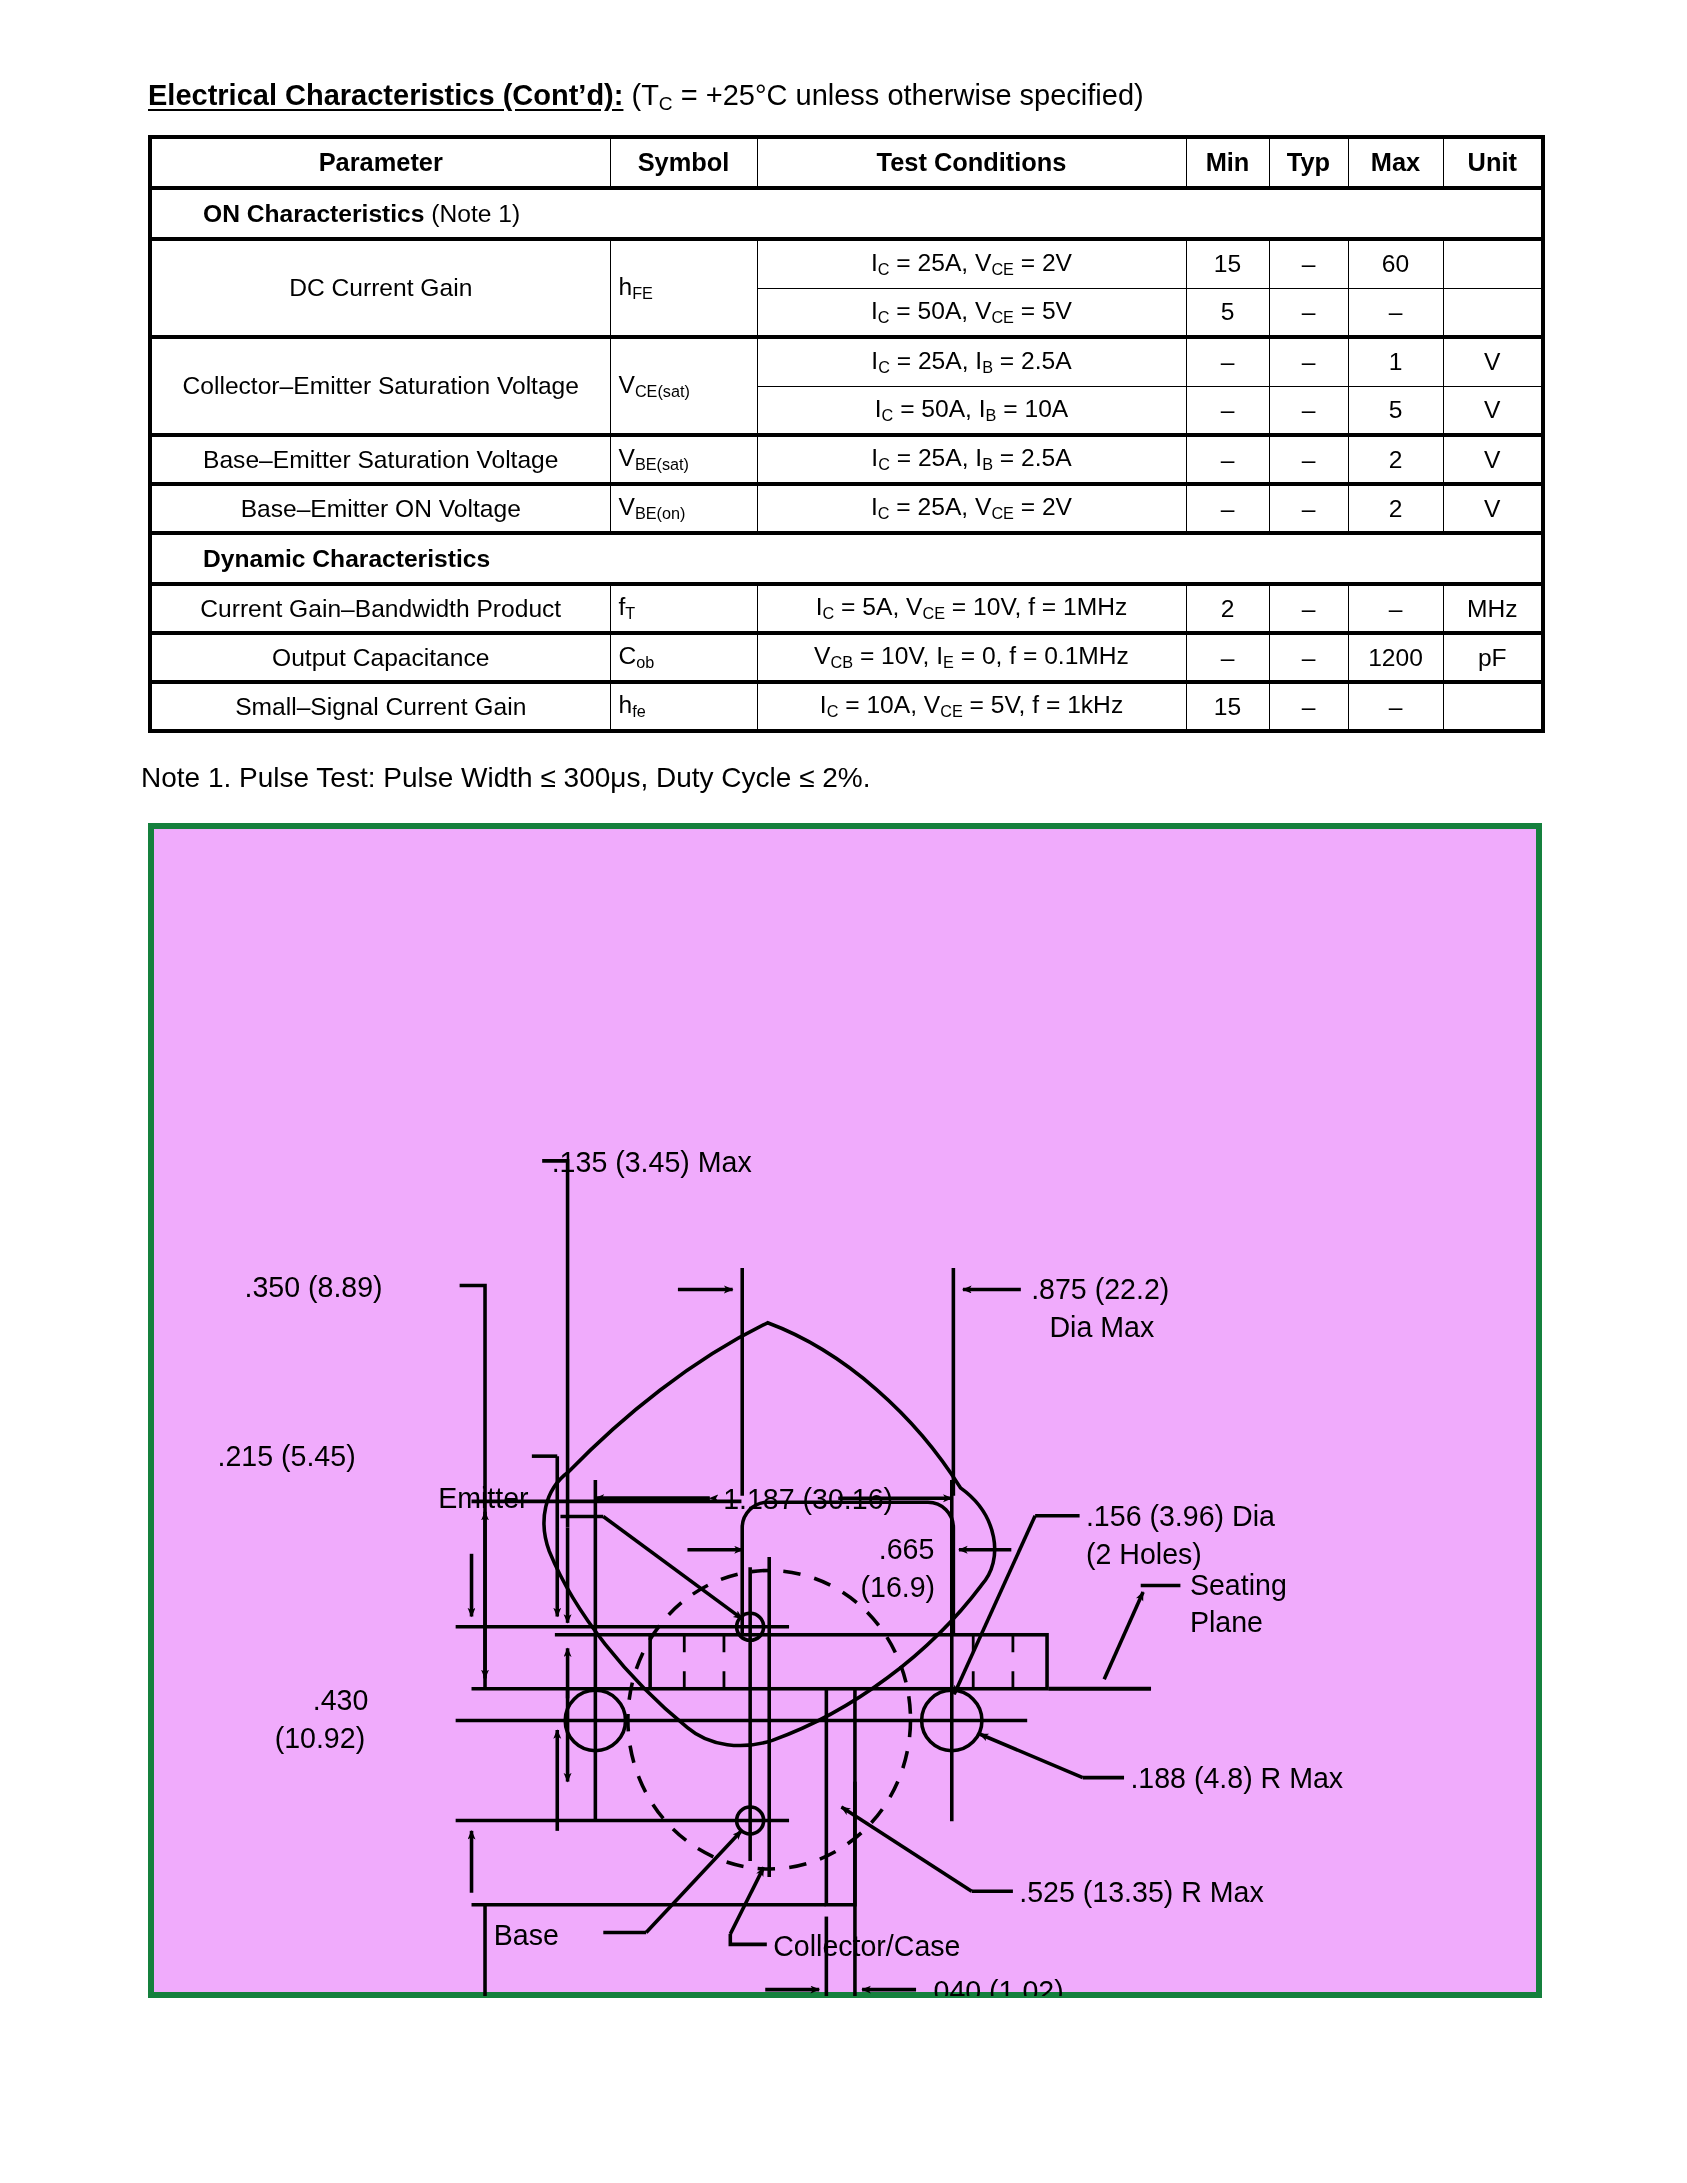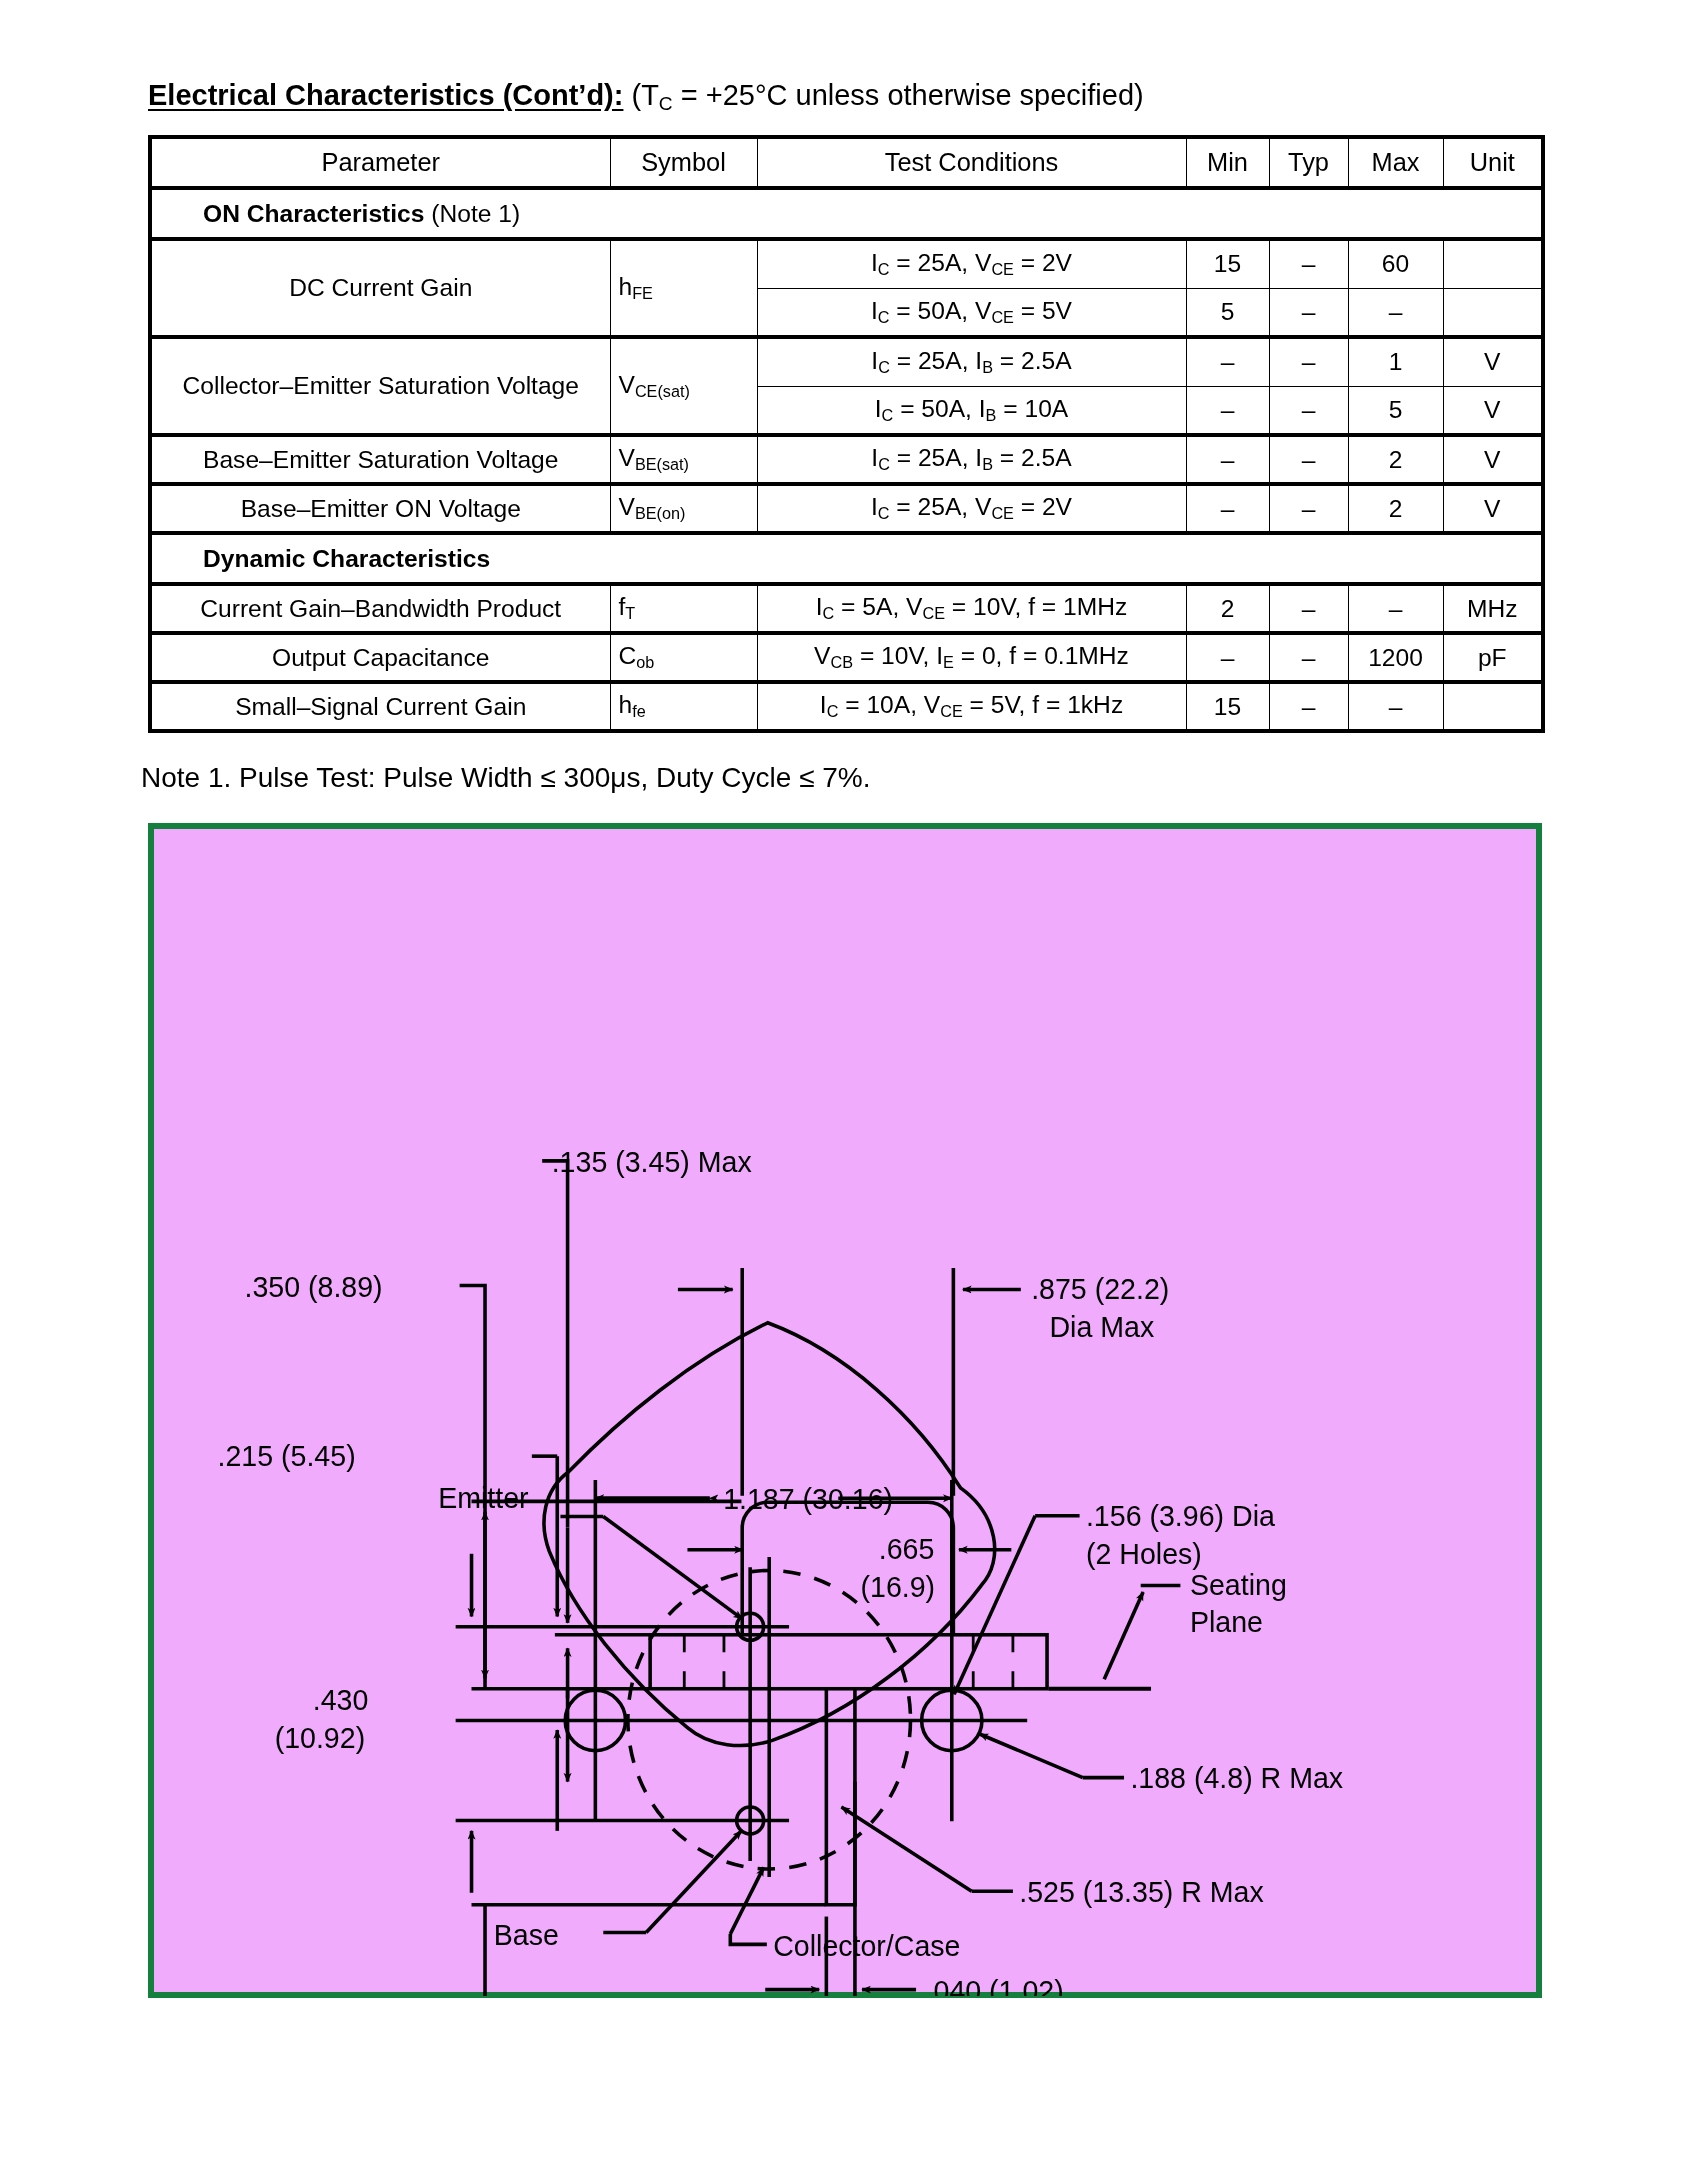--- a/index.html
+++ b/index.html
@@ -55,21 +55,21 @@
   .spec-table td, .spec-table th {
     border: 1.6px solid #000;
     padding: 0 8px;
     font-weight: normal;
     vertical-align: middle;
     height: 49px;
     box-sizing: border-box;
   }
   .spec-table .hdr td {
     text-align: center;
-    font-weight: normal;
+    font-weight: bold;
     font-size: 25.4px;
     border-top: 4px solid #000;
     height: 51px;
   }
   .spec-table .hdr td.first { border-left: 4px solid #000; }
   .spec-table .hdr td.last  { border-right: 4px solid #000; }
 
   .c-param { width: 460px; text-align: center; }
   .c-sym   { width: 147px; }
   .c-cond  { width: 429px; text-align: center; }
@@ -215,21 +215,21 @@
           <td class="c-sym" rowspan="1">h<sub>fe</sub></td>
           <td class="c-cond">I<sub>C</sub> = 10A, V<sub>CE</sub> = 5V, f = 1kHz</td>
           <td class="c-min">15</td>
           <td class="c-typ">–</td>
           <td class="c-max">–</td>
           <td class="c-unit edgeR"></td>
         </tr>
       </tbody>
   </table>
 
-  <div class="note">Note  1. Pulse Test:  Pulse Width ≤ 300μs, Duty Cycle ≤ 7%.</div>
+  <div class="note">Note  1. Pulse Test:  Pulse Width ≤ 300μs, Duty Cycle ≤ 2%.</div>
 
   <div class="drawing-box">
     <svg class="drawing-svg" width="1386" height="1167" viewBox="0 0 1746 1470">
       <defs>
         <marker id="ah" markerWidth="13" markerHeight="13" refX="11" refY="5" orient="auto" markerUnits="userSpaceOnUse">
           <path d="M0,0 L12,5 L0,10 L3,5 z" fill="#000"></path>
         </marker>
       </defs>
 
       <g stroke="#000" fill="none" stroke-width="4.5">

